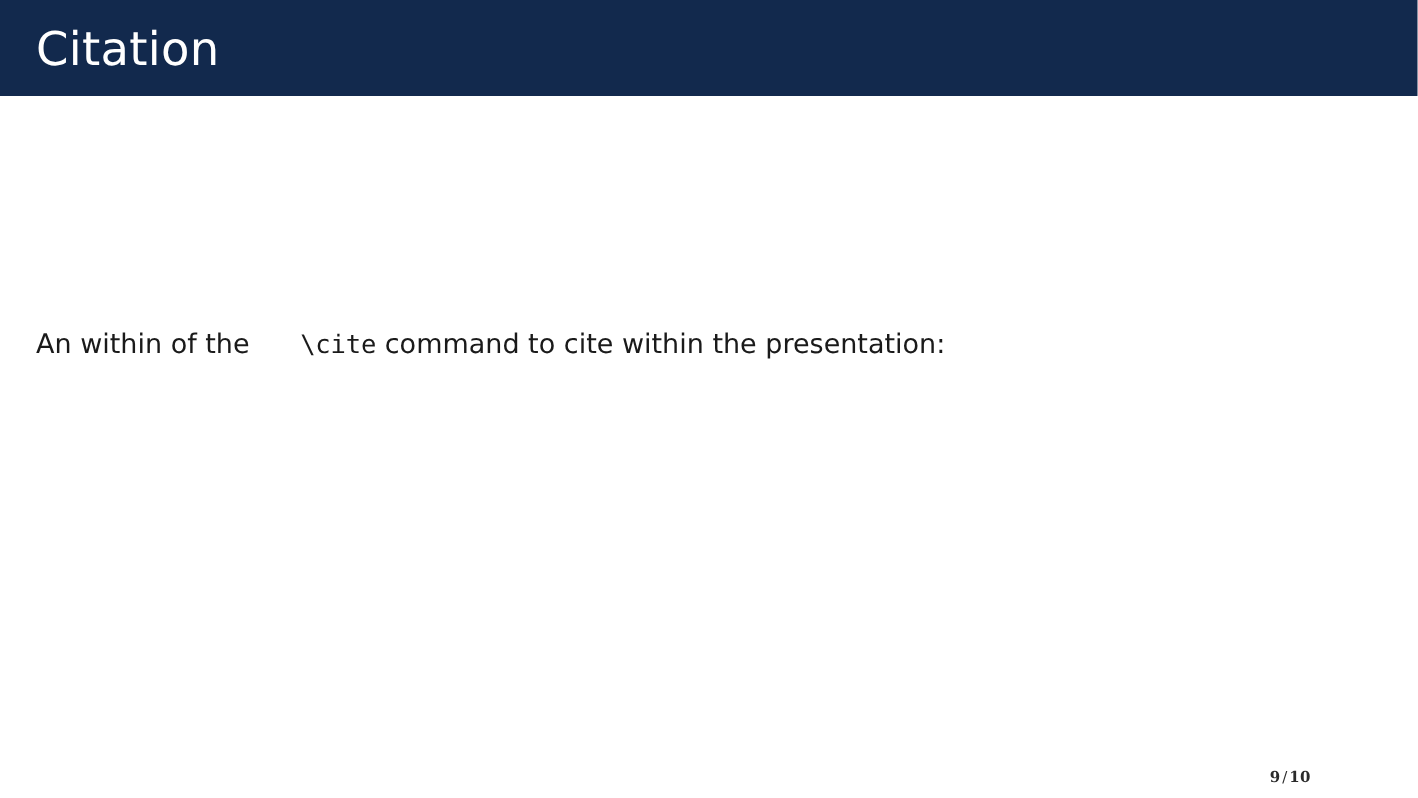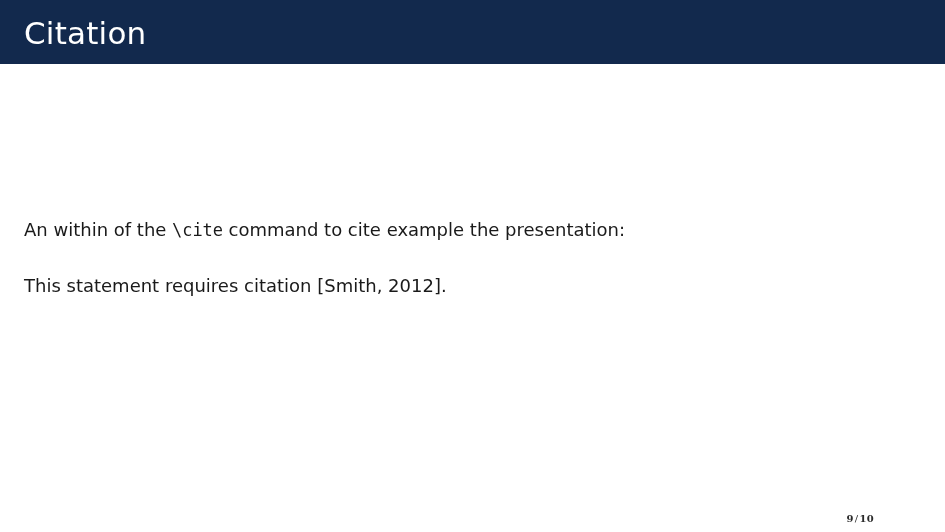--- a/index.html
+++ b/index.html
@@ -57,20 +57,21 @@
     line-height: 24px;
     color: #1a1a1a;
     white-space: nowrap;
   }
   .para-1 { top: 154px; }
   .para-2 { top: 210px; }
   .tt {
     font-family: "DejaVu Sans Mono", monospace;
     font-size: 17px;
     letter-spacing: -0.1px;
+    margin-left: 28px;
   }
   
   .page-number {
     position: absolute;
     right: 13px;
     bottom: 8px;
     font-family: "DejaVu Serif", serif;
     font-size: 10px;
     font-weight: 700;
     color: #2b2b2b;
@@ -87,24 +88,23 @@
 
 <div class="slide">
 
   <div class="title-bar">
     <div class="slide-title">Citation</div>
   </div>
 
   <div class="body-area">
 
     <div class="para para-1">
-      <span>An within of the </span><span class="tt">\cite</span><span> command to cite example the presentation:</span>
+      <span>An within of the </span><span class="tt">\cite</span><span> command to cite within the presentation:</span>
     </div>
 
-    <div class="para para-2">This statement requires citation [Smith, 2012].</div>
 
   </div>
 
   <div class="page-number">
     <span>9</span><span class="sep">/</span><span>10</span>
   </div>
 
 </div>
 
 </body></html>

